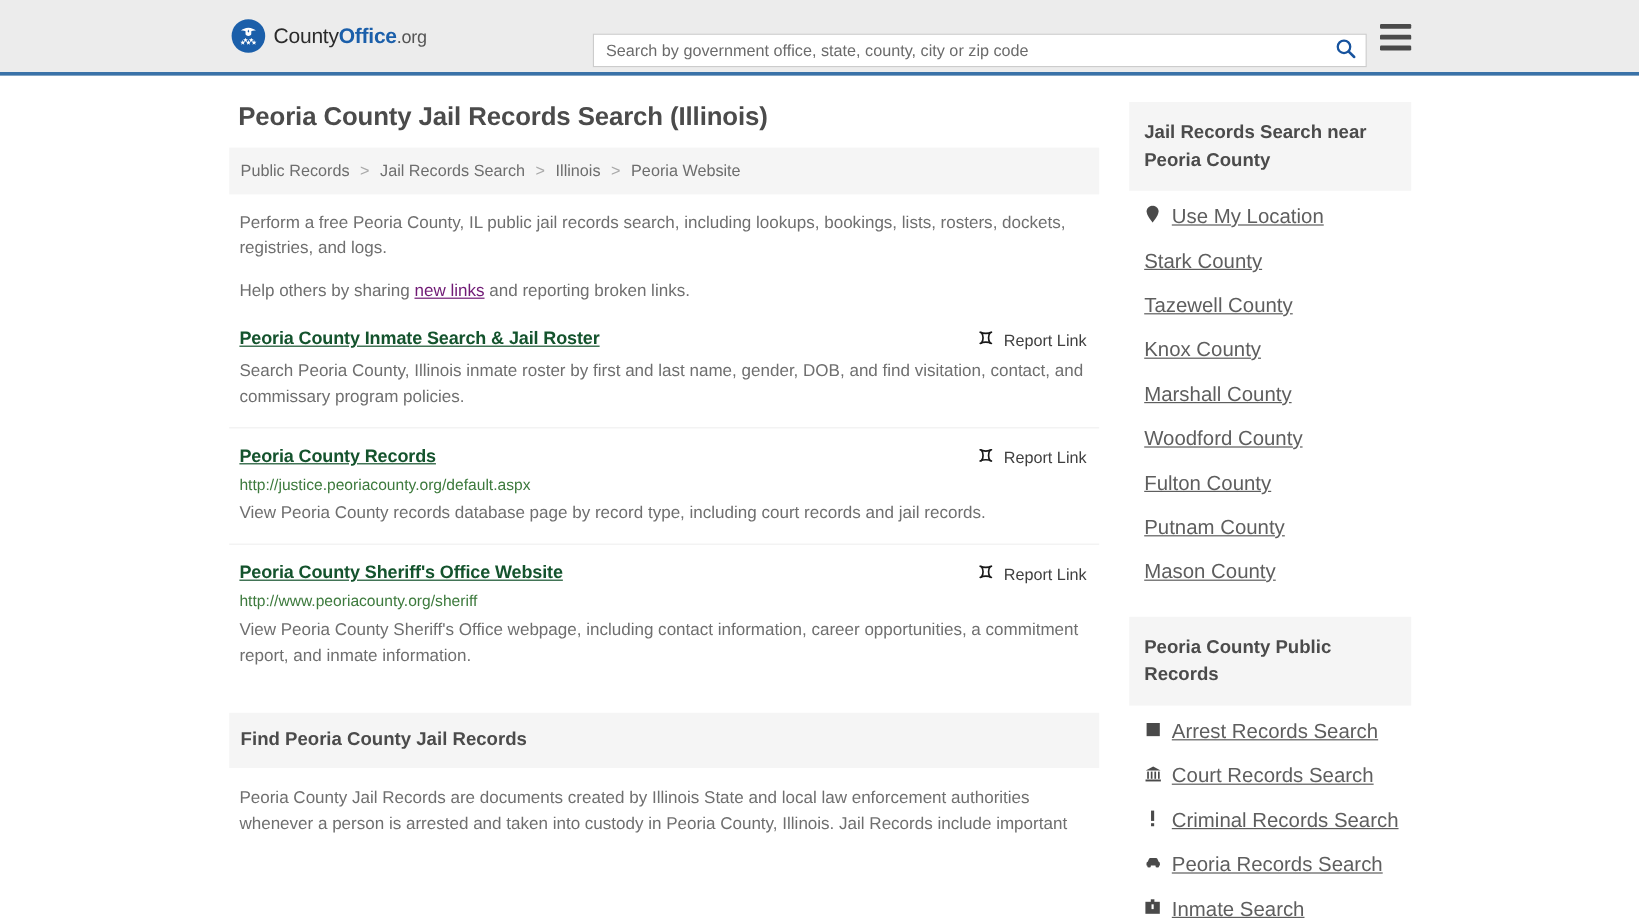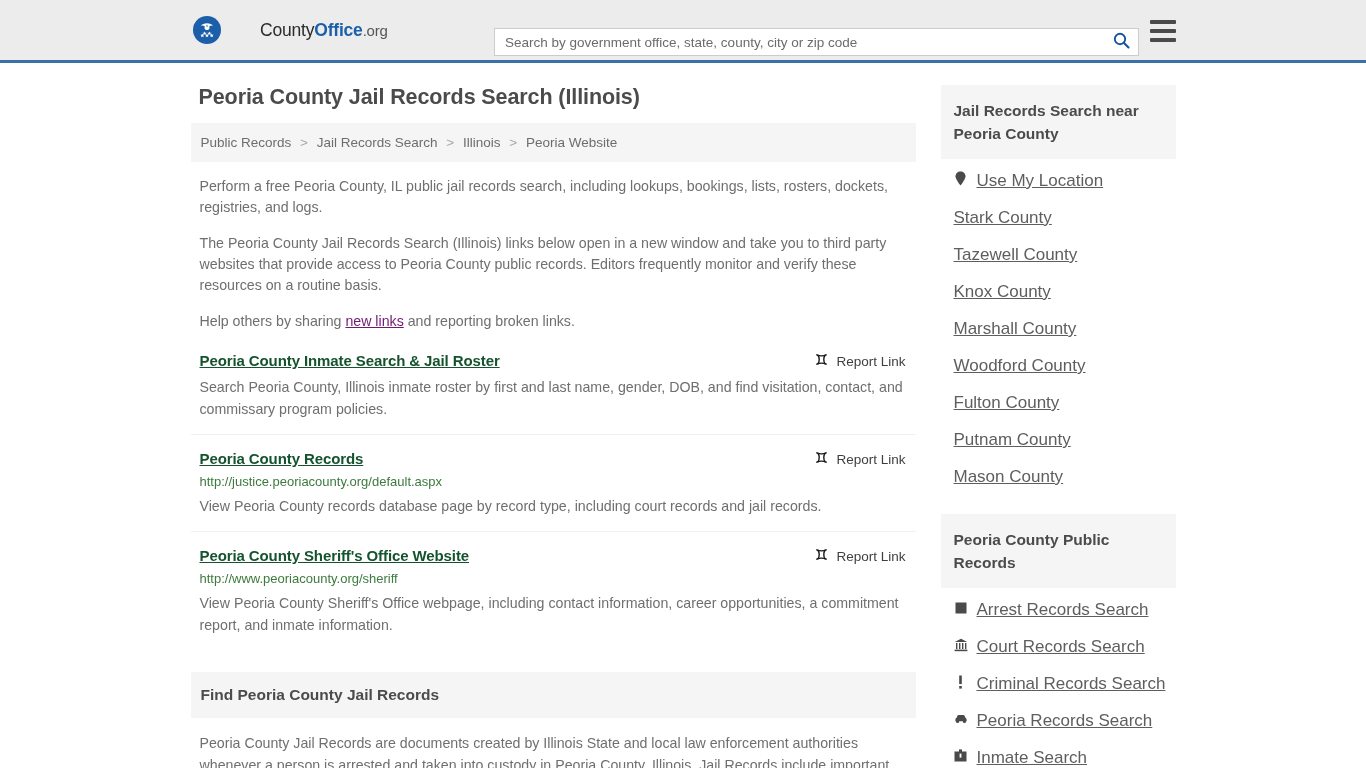--- a/index.html
+++ b/index.html
@@ -35,21 +35,21 @@
   }
   .logo-mark svg { position: absolute; top: 0; left: 0; }
   .logo-text {
     margin-left: 7px;
     font-size: 17.5px;
     letter-spacing: -0.2px;
     color: #2b2b2b;
     white-space: nowrap;
   }
   .logo-text .b { color: #1b5faa; font-weight: bold; }
-  .logo-text .n { font-weight: normal; color: #2b2b2b; margin-left: 32px; }
+  .logo-text .n { font-weight: normal; color: #2b2b2b; }
   .logo-text .org { color: #555; font-size: 15px; }
 
   .search-wrap {
     position: absolute;
     left: 494px;
     top: 28px;
     width: 645px;
     height: 28px;
     background: #fff;
     border: 1px solid #ccc;
@@ -282,21 +282,20 @@
         <a href="#">Public Records</a>
         <span class="sep">&gt;</span>
         <a href="#">Jail Records Search</a>
         <span class="sep">&gt;</span>
         <a href="#">Illinois</a>
         <span class="sep">&gt;</span>
         <a href="#">Peoria Website</a>
       </div>
 
       <p class="intro">Perform a free Peoria County, IL public jail records search, including lookups, bookings, lists, rosters, dockets, registries, and logs.</p>
-      <p class="intro">The Peoria County Jail Records Search (Illinois) links below open in a new window and take you to third party websites that provide access to Peoria County public records. Editors frequently monitor and verify these resources on a routine basis.</p>
       <p class="intro"><span>Help others by sharing </span><a href="#">new links</a><span> and reporting broken links.</span></p>
 
       <div class="results">
 
         <div class="result">
           <div class="result-head">
             <a class="result-title" href="#">Peoria County Inmate Search &amp; Jail Roster</a>
             <a class="report-link" href="#">
               <span>
                 <svg width="15" height="15" viewBox="0 0 16 16">

